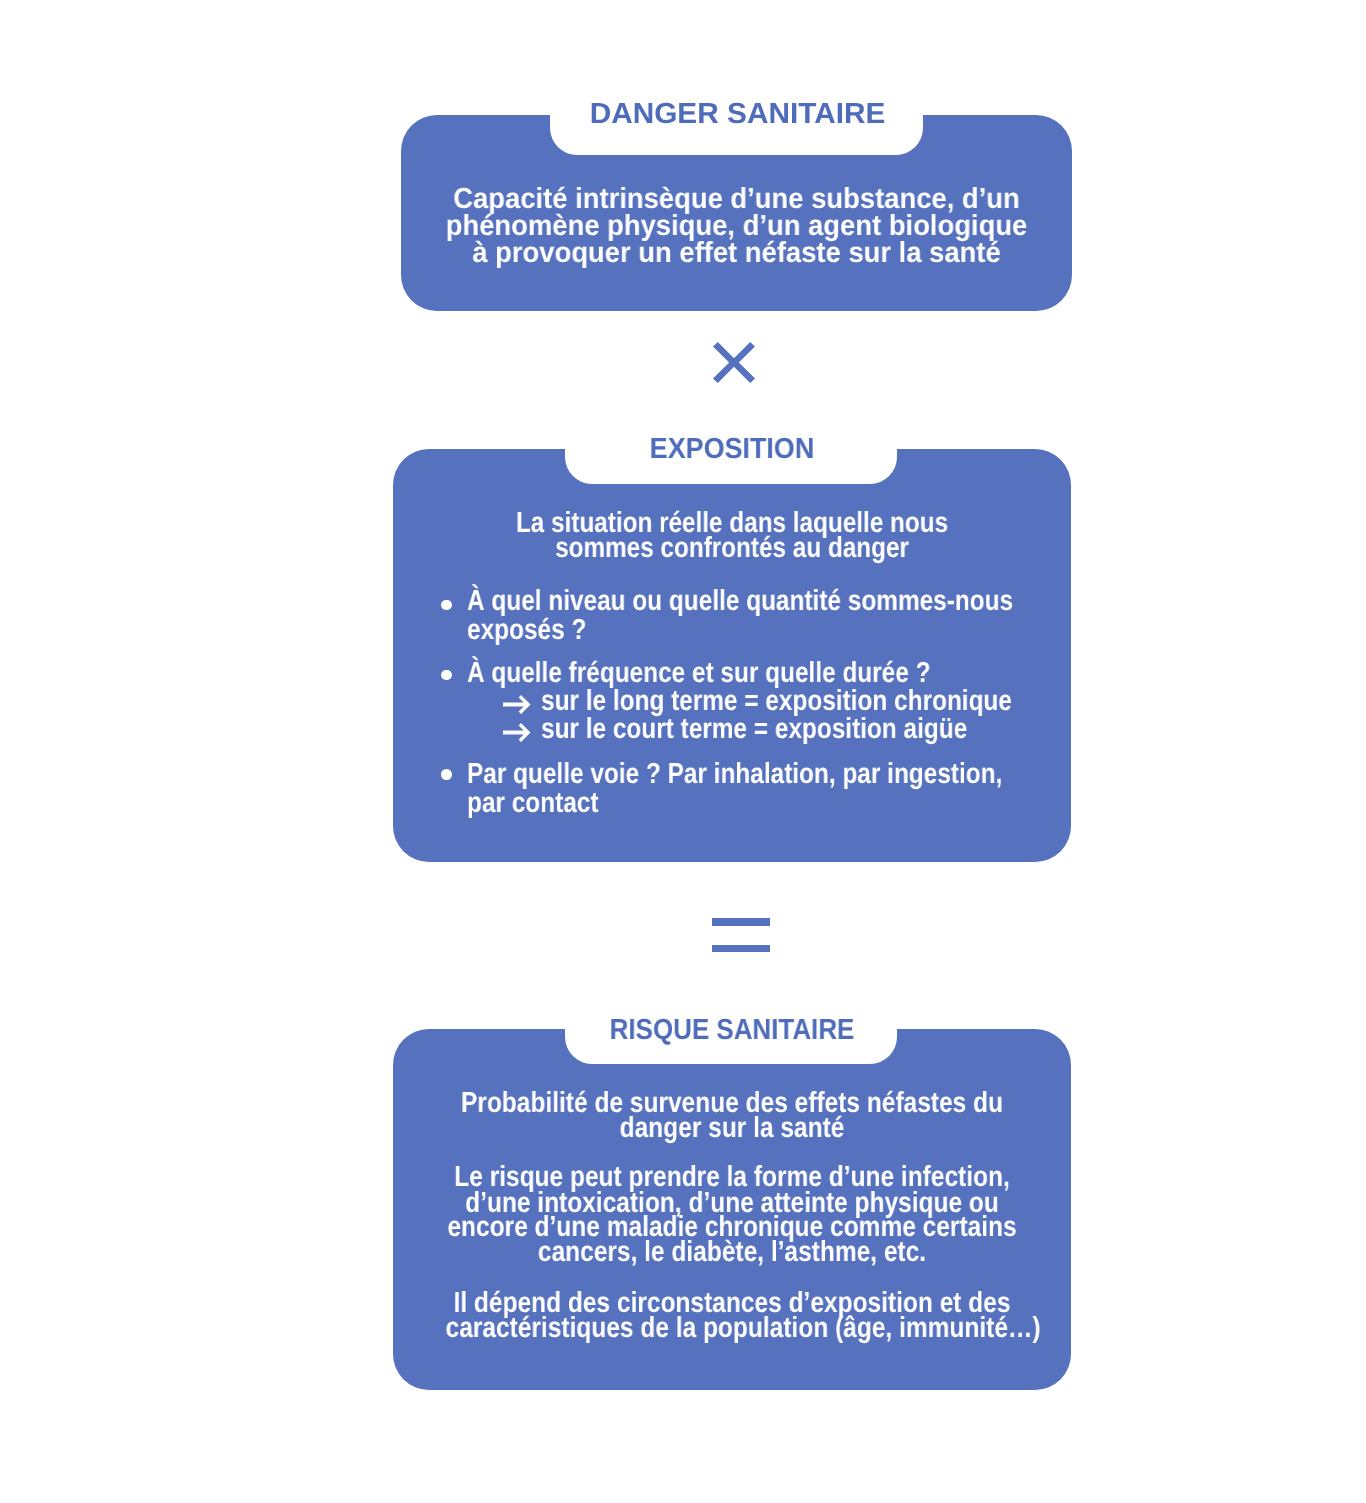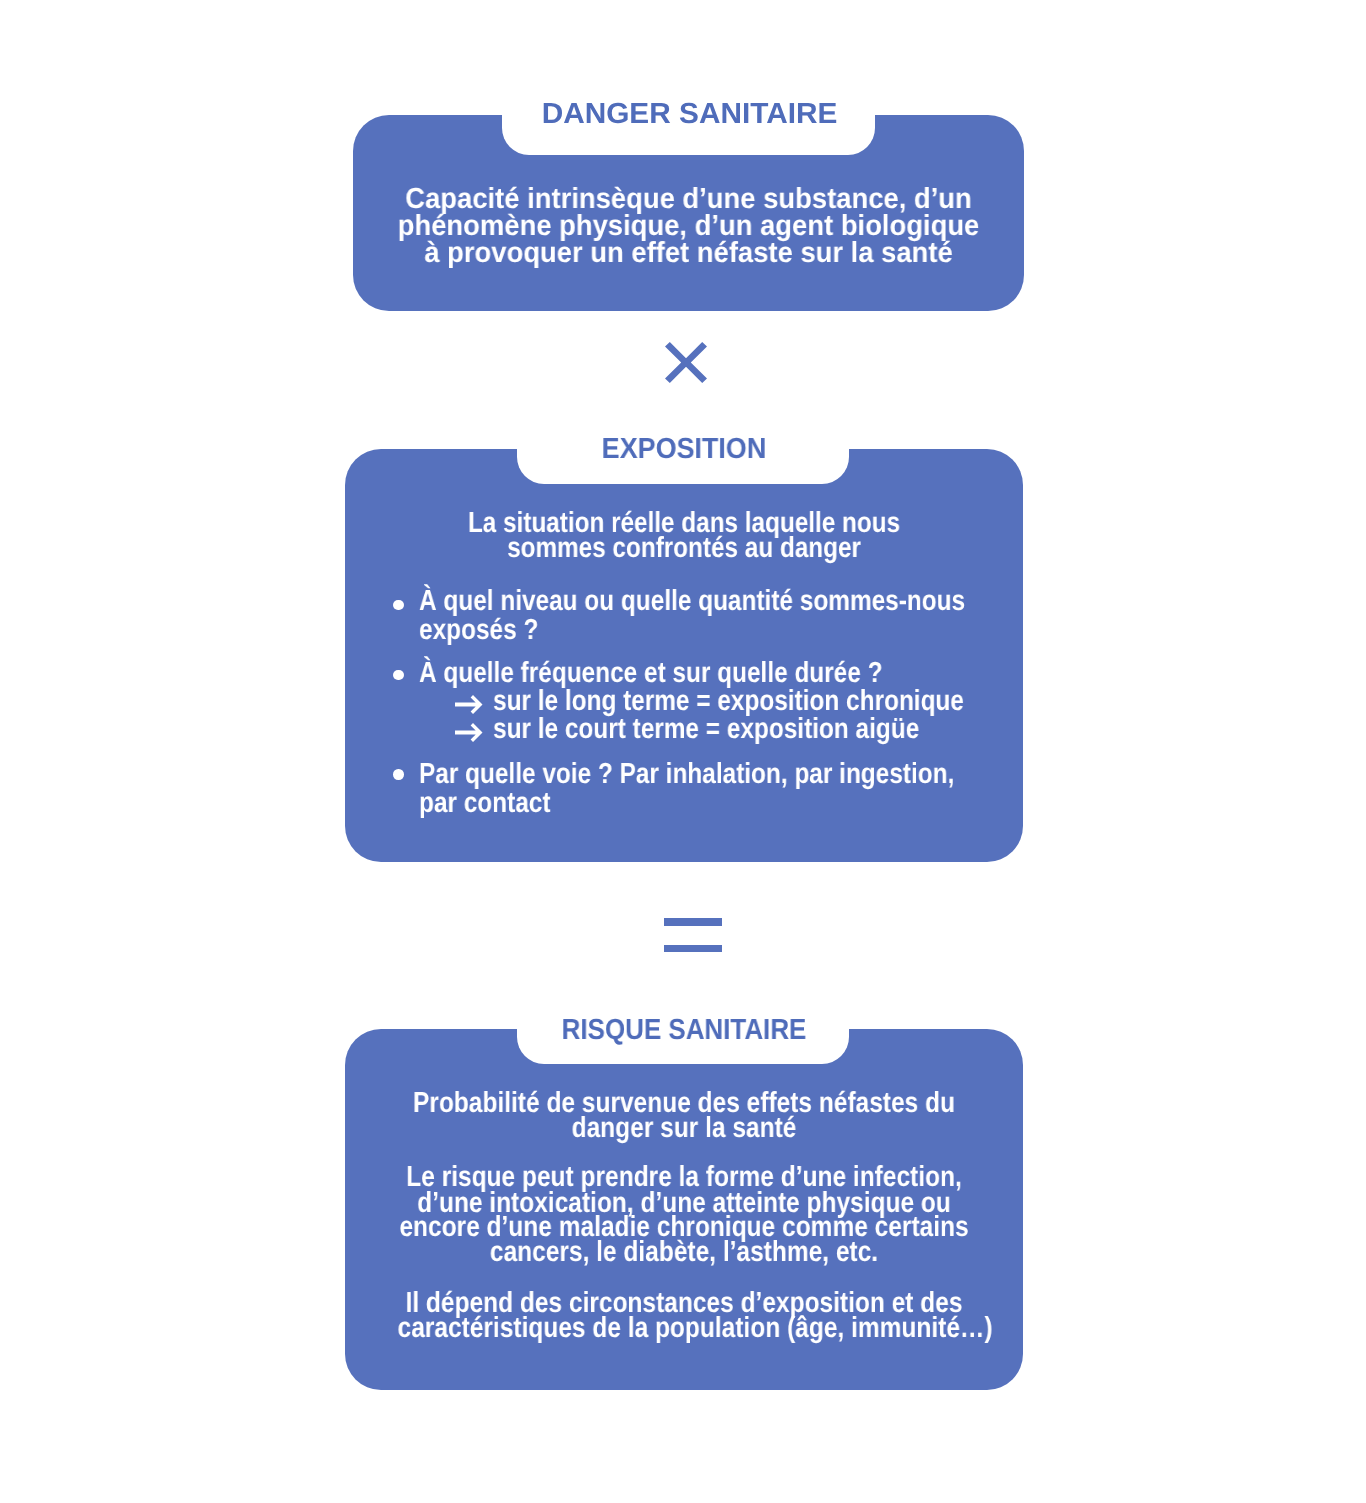--- a/index.html
+++ b/index.html
@@ -1,20 +1,20 @@
 <!DOCTYPE html>
 <html><head>
 <meta charset="utf-8">
 <title>Danger x Exposition = Risque sanitaire</title>
 <style>
   html,body{margin:0;padding:0;}
   body{width:1366px;height:1503px;background:#ffffff;
        font-family:"Liberation Sans",sans-serif;
        -webkit-font-smoothing:antialiased;text-rendering:geometricPrecision;}
-  .stage{position:relative;width:1110px;height:1503px;overflow:hidden;background:#ffffff;}
+  .stage{position:relative;width:1110px;height:1503px;overflow:hidden;background:#ffffff;margin-left:48px;}
 
   
   .card{position:absolute;background:#5671bd;border-radius:36px;}
   .notch{position:absolute;background:#ffffff;border-radius:0 0 27px 27px;}
   .card-title{position:absolute;color:#4f6cba;font-weight:bold;text-align:center;
               white-space:nowrap;font-size:29px;line-height:29px;
               transform-origin:center top;will-change:transform;}
   .ln{position:absolute;color:#ffffff;font-weight:bold;white-space:nowrap;
       font-size:29px;transform-origin:center top;will-change:transform;}
   .ctr{text-align:center;}

